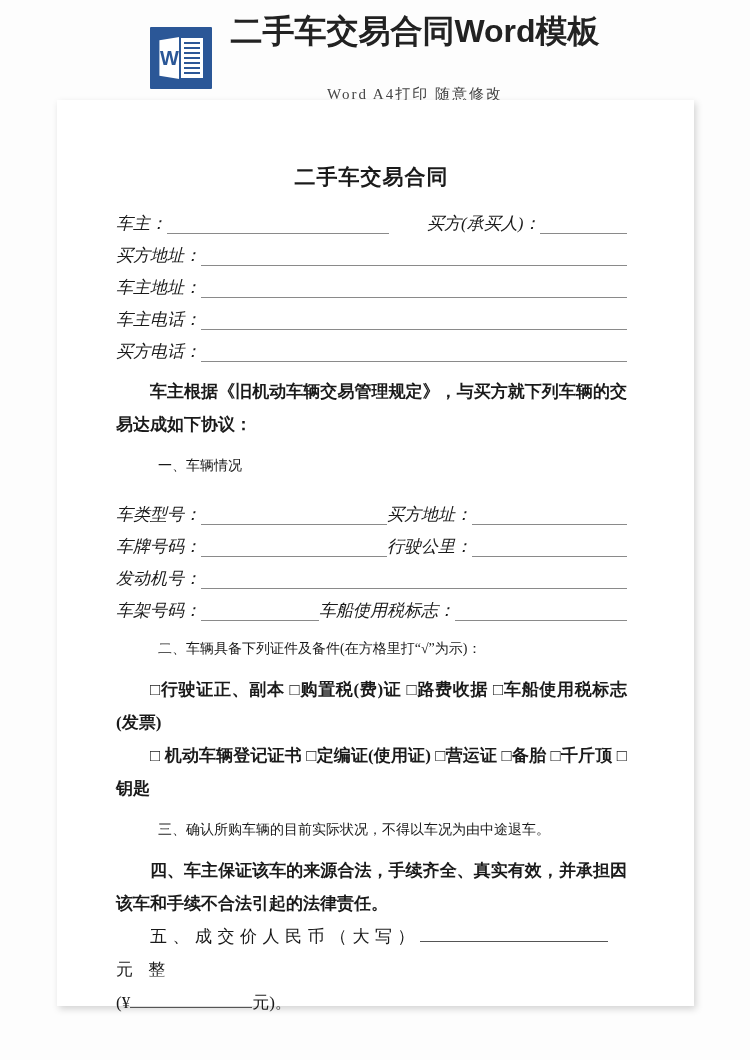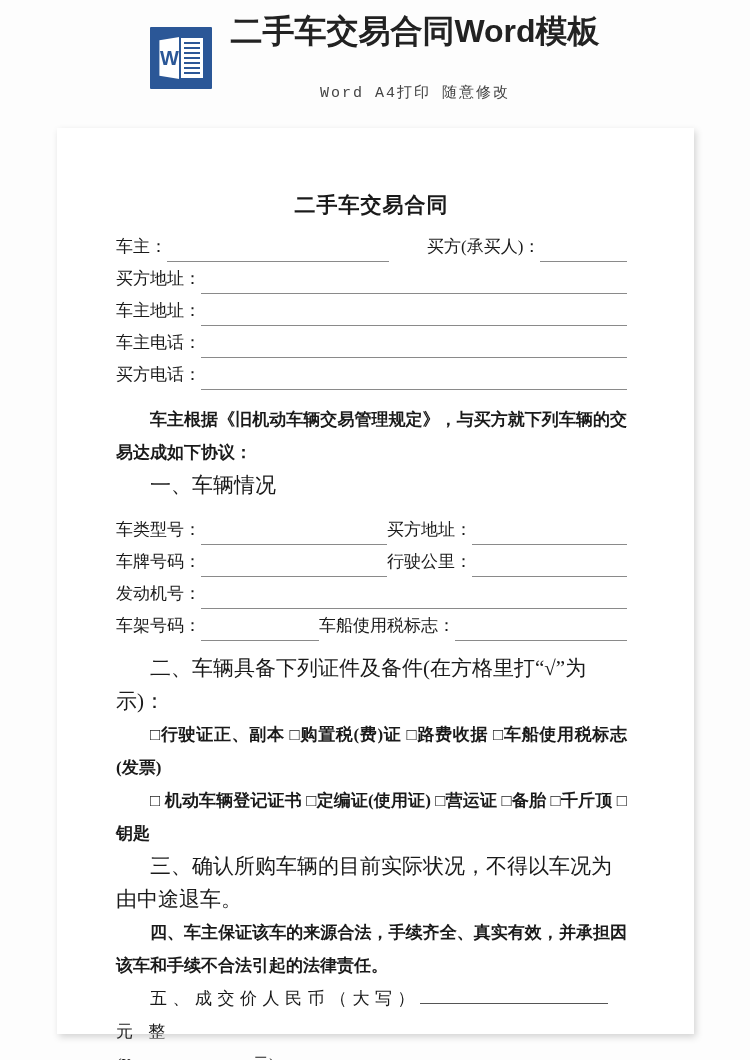--- a/index.html
+++ b/index.html
@@ -76,34 +76,34 @@
   .header-title {
     font-family: "Liberation Sans", "DejaVu Sans", sans-serif;
     font-weight: bold;
     font-size: 32px;
     line-height: 40px;
     color: #222222;
     letter-spacing: 0px;
     white-space: nowrap;
   }
   .header-sub {
-    font-family: Liberation Mono, monospace;
+    font-family: Liberation Serif, serif;
     font-size: 15px;
     line-height: 22px;
     color: #444444;
     letter-spacing: 2px;
     margin-top: 4px;
     white-space: nowrap;
   }
 
   
   .paper {
     position: absolute;
     left: 57px;
-    top: 128px;
+    top: 100px;
     width: 637px;
     height: 906px;
     background: #ffffff;
     box-shadow: 2px 3px 7px rgba(0,0,0,0.17);
   }
   .doc {
     position: absolute;
     left: 59px;
     top: 0;
     width: 511px;
@@ -116,24 +116,25 @@
     font-size: 21px;
     font-weight: bold;
     letter-spacing: 1px;
     margin-top: 63px;
     margin-bottom: 16px;
   }
 
   
   .line {
     display: flex;
-    align-items: flex-start;
+    align-items: center;
     height: 32px;
     font-size: 17px;
     white-space: nowrap;
+    font-style: italic;
   }
   .lbl { flex: none; }
   .fill {
     flex: 1 1 auto;
     border-bottom: 1px solid #8a8a8a;
     align-self: flex-end;
     margin-bottom: 5px;
     height: 0;
   }
   .fill.w-sm  { flex: none; width: 118px; }
@@ -144,24 +145,24 @@
   .para {
     font-size: 17px;
     line-height: 33px;
     text-indent: 34px;
     text-align: justify;
     text-justify: inter-ideograph;
     margin: 0;
     font-weight: bold;
   }
   .sec {
-    font-size: 21px;
+    font-size: 14px;
     line-height: 33px;
     text-indent: 34px;
-    margin: 0;
+    margin: 8px;
   }
   .price-line {
     font-size: 17px;
     line-height: 33px;
     text-indent: 34px;
     margin: 0;
     display: block;
   }
   .price-line .spacedout {
     letter-spacing: 5.5px;

